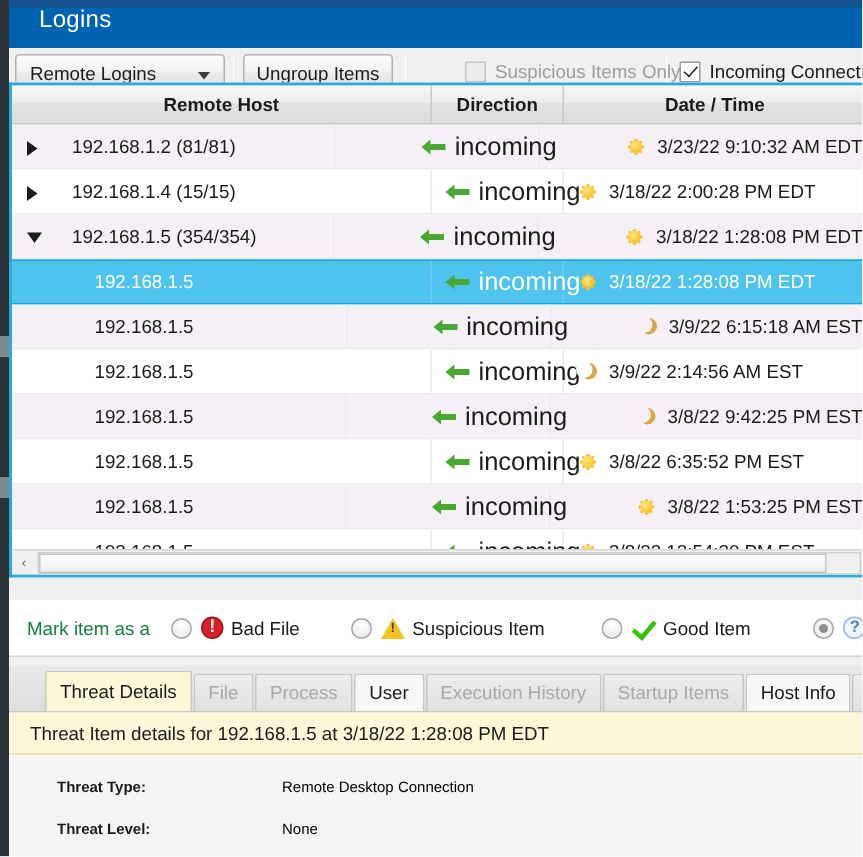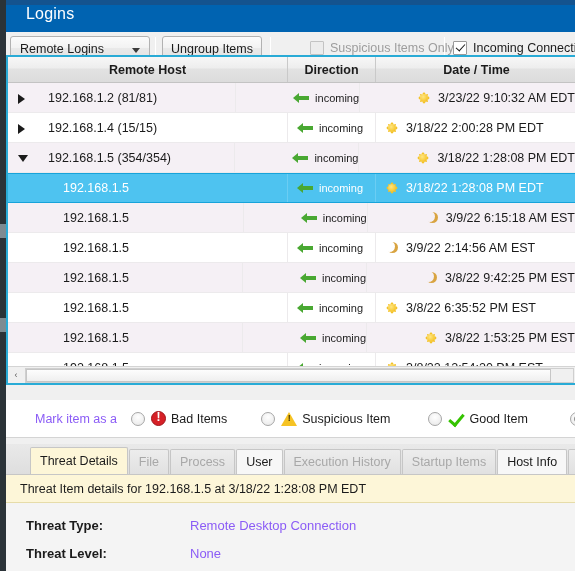--- a/index.html
+++ b/index.html
@@ -201,21 +201,21 @@
     border-top: 7px solid #1b1b1b;
     margin-top: -3px;
   }
   .host-text { padding-left: 40px; }
   .host-text.child { padding-left: 55px; }
 
   .cell-dir {
     width: 88px; height: 100%;
     display: flex; align-items: center; justify-content: flex-start;
     padding-left: 9px;
-    font-size: 11px; color: #1b1b1b;
+    font-size: 17px; color: #1b1b1b;
     border-right: 1px solid #eceaec;
   }
   .row.selected .cell-dir { color: #ffffff; border-right-color: #6bcdf3; }
   .arrow-in {
     display: inline-block;
     width: 16px; height: 10px;
     position: relative;
     margin-right: 6px;
     flex: none;
   }
@@ -326,22 +326,22 @@
   
   .markbar {
     position: absolute;
     left: 6px; top: 400px;
     width: 569px; height: 38px;
     background: #ffffff;
     border-bottom: 1px solid #d4d4d4;
     display: flex; align-items: center;
   }
   .mark-label {
-    font-size: 12.5px; color: #8b5cf6;
-    margin-left: 29px; margin-right: 14px;
+    font-size: 12.5px; color: #15803d;
+    margin-left: 12px; margin-right: 14px;
     white-space: nowrap;
   }
   .mark-opt {
     display: flex; align-items: center;
     font-size: 12.5px; color: #1b1b1b;
     white-space: nowrap;
   }
   .radio {
     width: 14px; height: 14px; border-radius: 50%;
     border: 1px solid #a6a6a6;
@@ -463,26 +463,26 @@
     border-bottom: 1px solid #e6dca9;
     display: flex; align-items: center;
     padding-left: 14px;
     font-size: 12.5px; color: #1b1b1b;
     white-space: nowrap;
   }
   .detail-row {
     display: flex;
     align-items: center;
     height: 28px;
-    padding-left: 20px;
-    font-size: 13px;
+    padding-left: 32px;
+    font-size: 10px;
   }
   .detail-row:first-of-type { margin-top: 8px; }
   .detail-key { width: 150px; font-weight: bold; color: #1b1b1b; }
-  .detail-val { color: #8b5cf6; margin-left: 14px; }
+  .detail-val { color: #000000; }
 </style>
 </head>
 <body>
 
 <div id="app">
 
   <div class="left-rail">
     <div class="left-rail-notch" style="top:224px;"></div>
     <div class="left-rail-notch" style="top:318px;"></div>
   </div>
@@ -661,21 +661,21 @@
       </div>
     </div>
   </div>
 
   <div class="markbar">
     <span class="mark-label">Mark item as a</span>
 
     <div class="mark-opt" id="opt-bad">
       <span class="radio"></span>
       <span class="glyph ico-bad"></span>
-      <span>Bad Items</span>
+      <span>Bad File</span>
     </div>
 
     <div class="mark-opt" id="opt-suspicious">
       <span class="radio"></span>
       <span class="glyph ico-warn"></span>
       <span>Suspicious Item</span>
     </div>
 
     <div class="mark-opt" id="opt-good">
       <span class="radio"></span>

